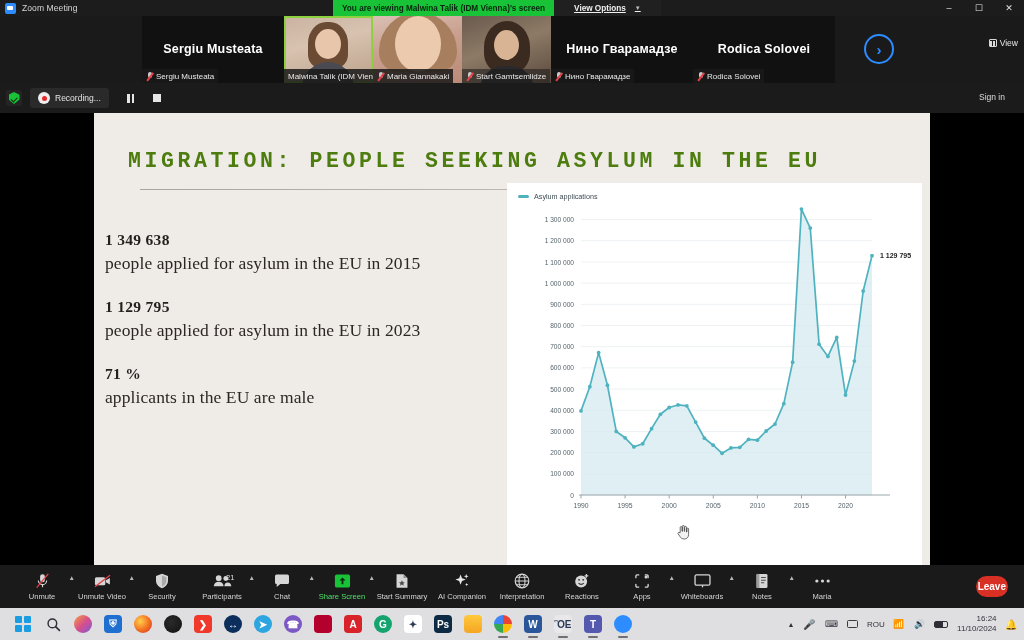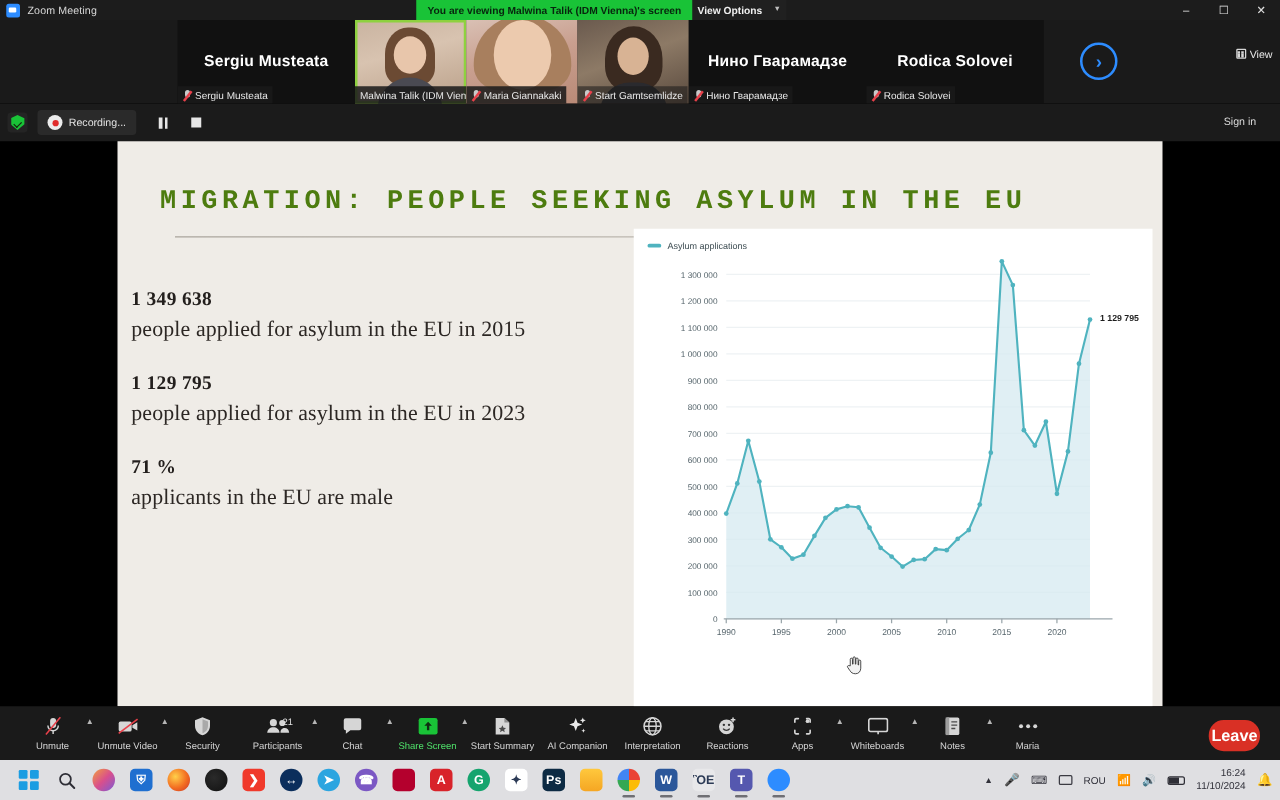--- a/index.html
+++ b/index.html
@@ -28,21 +28,21 @@
   .tb-sharebar {
     position:absolute; left:333px; top:0; height:16px;
     display:flex; align-items:stretch;
   }
   .tb-share-green {
     background:#19c337; color:#08250e; font-size:8.2px; font-weight:bold;
     display:flex; align-items:center; padding:0 9px; white-space:nowrap;
   }
   .tb-viewopt {
     background:#202020; color:#efefef; font-size:8.2px; font-weight:bold;
-    display:flex; align-items:center; gap:9px; padding:0 4px; white-space:nowrap;
+    display:flex; align-items:center; gap:9px; padding:0 20px; white-space:nowrap;text-decoration:underline;
   }
   .tb-viewopt .caret { font-size:6px; color:#bdbdbd; }
   .tb-winbtns {
     position:absolute; right:0; top:0; height:16px; display:flex;
   }
   .tb-winbtn {
     width:30px; height:16px; display:flex; align-items:center; justify-content:center;
     color:#e0e0e0; font-size:9px;
   }
 
@@ -214,21 +214,21 @@
   .zb-label { font-size:7.6px; margin-top:3px; white-space:nowrap; }
   .zb-item.green .zb-label { color:#4fe06a; }
   .zb-caret {
     position:absolute; right:-3px; top:9px; font-size:6.5px; color:#b6b6b6;
   }
   .pcount {
     position:absolute; left:34px; top:8px; font-size:7.5px; color:#e0e0e0;
   }
   .leave-btn {
     position:absolute; right:16px; top:11px;
-    background:#d93025; color:#fff; font-size:13px; font-weight:bold;
+    background:#d93025; color:#fff; font-size:10px; font-weight:bold;
     padding:5px 2px; border-radius:12px;
   }
   .pen-fab {
     position:absolute; left:10px; top:533px; width:26px; height:26px; border-radius:50%;
     background:#2b2b2b; display:flex; align-items:center; justify-content:center;
   }
 
   
   .taskbar {
     position:absolute; left:0; top:608px; width:1024px; height:32px;

